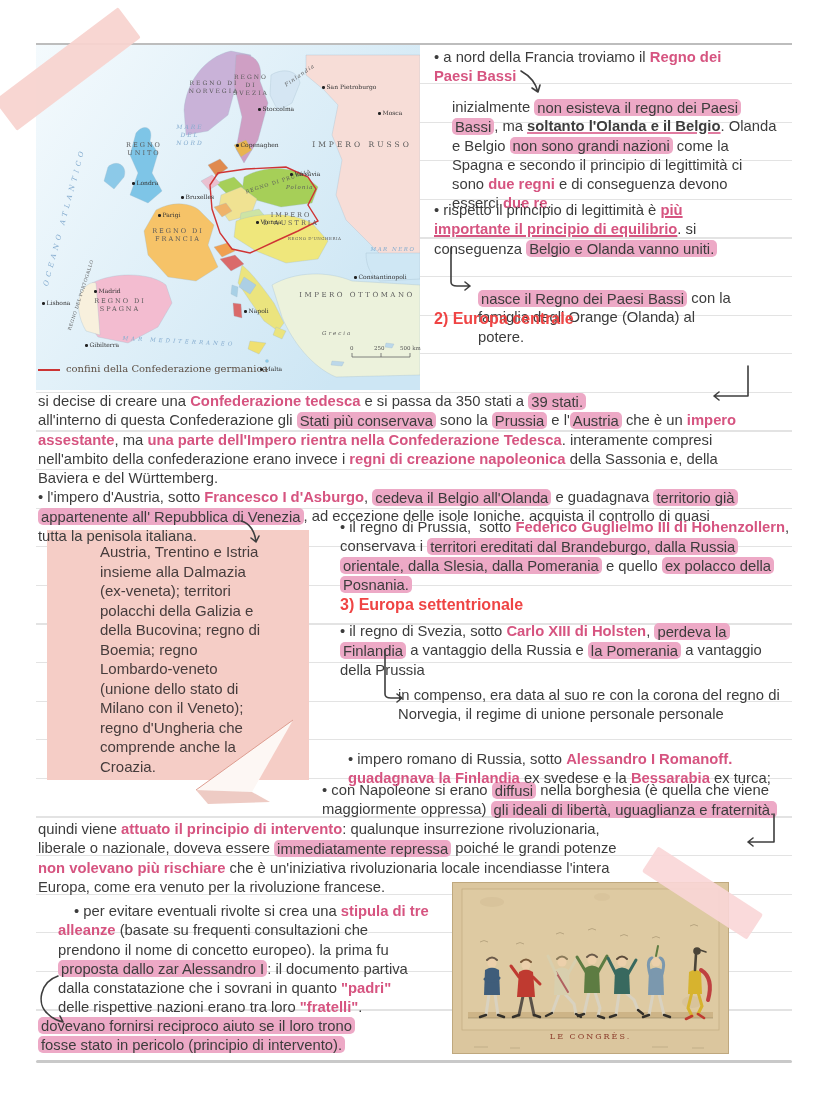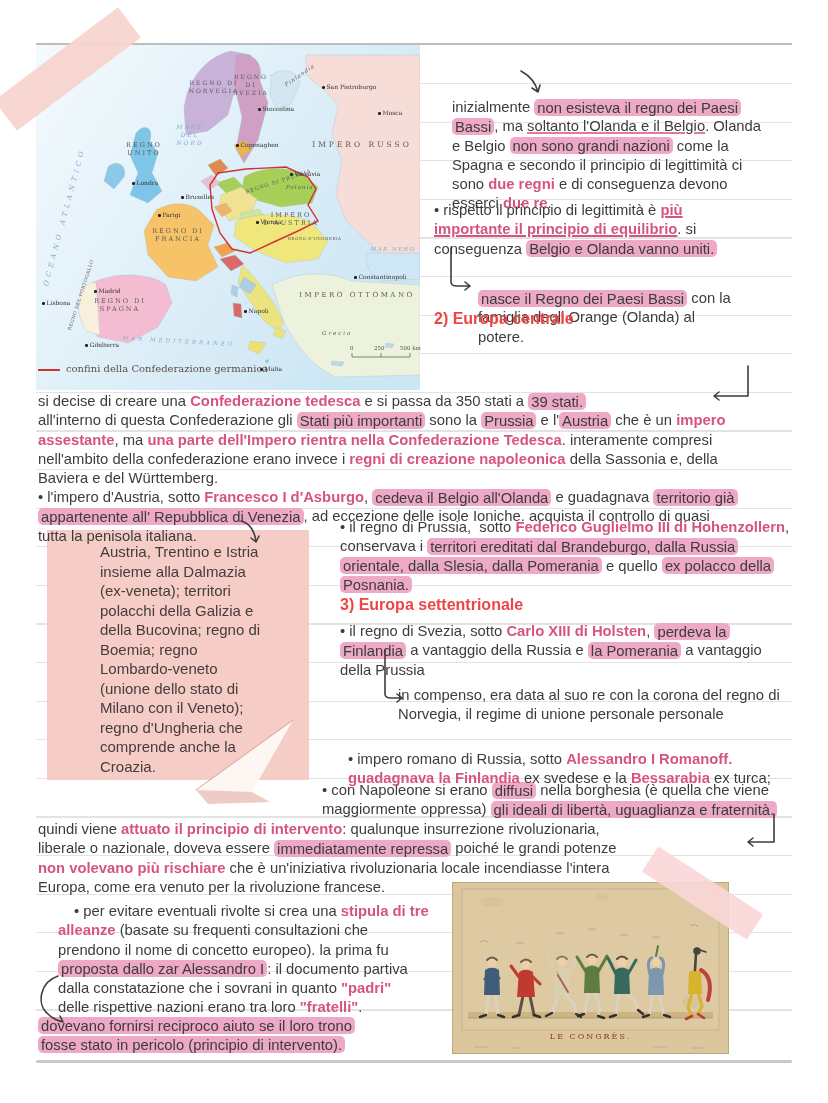--- a/index.html
+++ b/index.html
@@ -9,21 +9,21 @@
          background:repeating-linear-gradient(to bottom,#e3e3e3 0 1.2px,transparent 1.2px 38.6px);}
   .rule-top{position:absolute;left:36px;width:756px;top:43px;height:2px;background:#bdbdbd;z-index:0;}
   .rule-bottom{position:absolute;left:36px;width:756px;top:1060px;height:3px;background:#c9c9c9;z-index:0;border-radius:2px;}
   .tape{position:absolute;background:#f8d3cf;opacity:.93;z-index:5;border-radius:2px;}
   .t{position:absolute;font-size:14.8px;line-height:19.3px;white-space:pre-wrap;z-index:2;}
   .h{position:absolute;font-size:16px;font-weight:bold;color:#ef4444;z-index:2;white-space:nowrap;}
   .pk{color:#d65480;font-weight:bold;}
   .pkb{color:#d65480;font-weight:bold;}
   .hl{background:#eda9c6;border-radius:5px;padding:0.5px 3px;
       box-decoration-break:clone;-webkit-box-decoration-break:clone;}
-  .ul{text-decoration:underline;text-decoration-color:#e07ba0;text-decoration-thickness:2px;}
+  .ul{text-decoration:underline;text-decoration-color:#e07ba0;text-decoration-thickness:2px;font-weight:bold;}
   .pkul{color:#d65480;font-weight:bold;text-decoration:underline;text-decoration-thickness:2px;}
   .map{position:absolute;left:36px;top:45px;width:384px;height:345px;z-index:1;}
   .map svg{position:absolute;left:0;top:0;}
   .ml{position:absolute;font-family:"DejaVu Serif",serif;color:#5a5a5a;letter-spacing:2px;
       font-size:6.5px;line-height:8px;text-align:center;z-index:2;}
   .mlsea{color:#85accf;font-style:italic;}
   .mlcity{position:absolute;font-family:"DejaVu Serif",serif;font-size:6px;line-height:7px;
           letter-spacing:0;color:#333;z-index:2;white-space:nowrap;}
   .mlcity::before{content:"";display:inline-block;width:2.5px;height:2.5px;background:#222;
           border-radius:50%;margin-right:2px;vertical-align:middle;}
@@ -138,36 +138,38 @@
     <div class="scale">
       <span style="left:0;">0</span>
       <span style="left:24px;">250</span>
       <span style="left:50px;">500 km</span>
       <svg width="70" height="14" style="position:absolute;left:0;top:5px;">
         <path d="M2,7 H60 M2,3 V7 M31,3 V7 M60,3 V7" stroke="#666" stroke-width="0.8" fill="none"></path>
       </svg>
     </div>
   </div>
 
+  <div class="t" style="left:434px;top:48px;width:380px;"><span>• a nord della Francia troviamo il </span><span class="pkb">Regno dei
+Paesi Bassi</span></div>
   <div class="t" style="left:452px;top:98px;width:380px;"><span>inizialmente </span><span class="hl">non esisteva il regno dei Paesi
 Bassi</span><span>, ma </span><span class="ul">soltanto l'Olanda e il Belgio</span><span>. Olanda
 e Belgio </span><span class="hl">non sono grandi nazioni</span><span> come la
 Spagna e secondo il principio di legittimità ci
 sono </span><span class="pk">due regni</span><span> e di conseguenza devono
 esserci </span><span class="pk">due re</span><span>.</span></div>
   <div class="t" style="left:434px;top:201px;width:372px;"><span>• rispetto il principio di legittimità è </span><span class="pkul">più
 importante il principio di equilibrio</span><span>. si
 conseguenza </span><span class="hl">Belgio e Olanda vanno uniti.</span></div>
   <div class="t" style="left:478px;top:253px;width:344px;margin-top:36px;"><span class="hl">nasce il Regno dei Paesi Bassi</span><span> con la
 famiglia degli Orange (Olanda) al
 potere.</span></div>
   <div class="h" style="left:434px;top:310px;">2) Europa centrale</div>
 
   <div class="t" style="left:38px;top:392px;width:784px;"><span>si decise di creare una </span><span class="pk">Confederazione tedesca</span><span> e si passa da 350 stati a </span><span class="hl">39 stati.</span><span>
-all'interno di questa Confederazione gli </span><span class="hl">Stati più importanti</span><span> sono la </span><span class="hl">Prussia</span><span> e l'</span><span class="hl">Austria</span><span> che è un </span><span class="pk">impero
+all'interno di questa Confederazione gli </span><span class="hl">Stati più conservava</span><span> sono la </span><span class="hl">Prussia</span><span> e l'</span><span class="hl">Austria</span><span> che è un </span><span class="pk">impero
 assestante</span><span>, ma </span><span class="pk">una parte dell'Impero rientra nella Confederazione Tedesca</span><span>. interamente compresi
 nell'ambito della confederazione erano invece i </span><span class="pk">regni di creazione napoleonica</span><span> della Sassonia e, della
 Baviera e del Württemberg.</span></div>
   <div class="t" style="left:38px;top:488px;width:784px;"><span>• l'impero d'Austria, sotto </span><span class="pk">Francesco I d'Asburgo</span><span>, </span><span class="hl">cedeva il Belgio all'Olanda</span><span> e guadagnava </span><span class="hl">territorio già
 appartenente all' Repubblica di Venezia</span><span>, ad eccezione delle isole Ioniche. acquista il controllo di quasi
 tutta la penisola italiana.</span></div>
 
   <div class="pinkbox"></div>
   <svg class="fold" width="180" height="120" viewBox="0 0 180 120">
     <polygon points="143,30 46,100 102,102" fill="#fdf7f4"></polygon>

